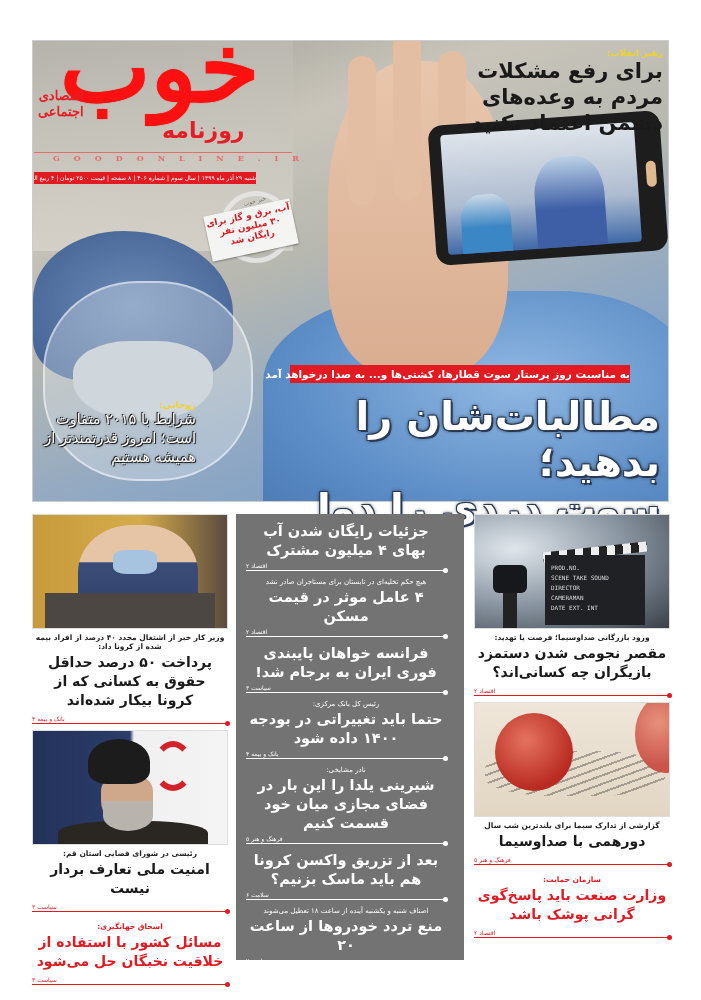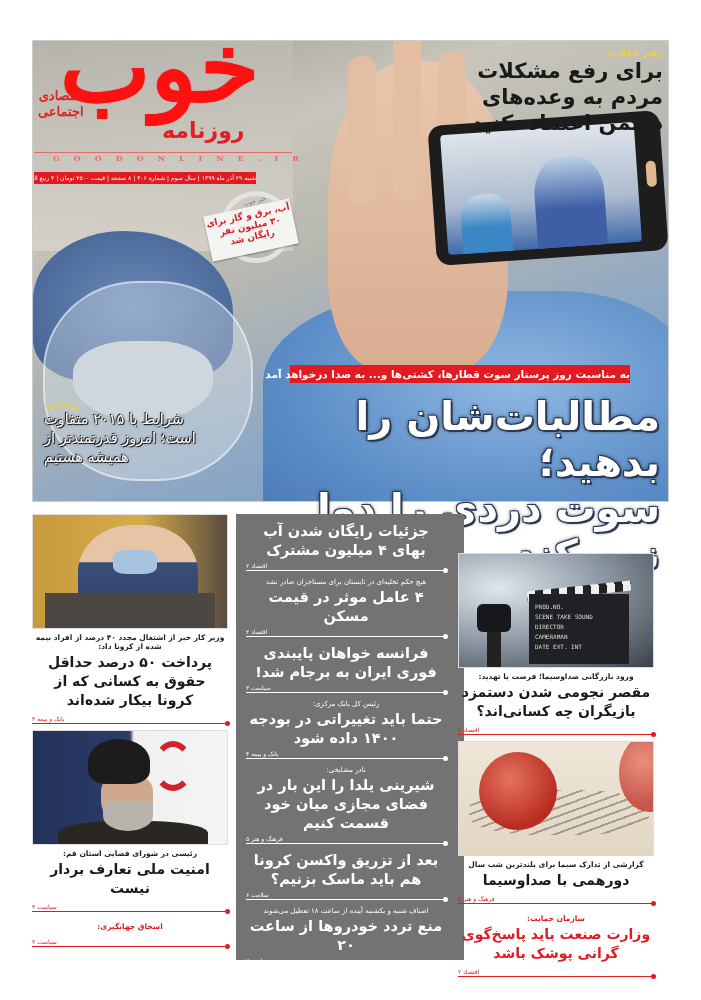--- a/index.html
+++ b/index.html
@@ -66,29 +66,29 @@
     transform: rotate(-12deg); color:#d61e25; font-size:9px; font-weight:bold; text-align:center; line-height:11px; padding-top:3px;
     box-shadow: 0 1px 2px rgba(0,0,0,.4); }
   .stamp .tag { position:absolute; left:38px; top:2px; font-size:6px; color:#777; transform: rotate(-15deg); }
 
   
   .strap { position:absolute; left:290px; top:365px; width:340px; height:18px; background:#e21b23;
     color:#fff; font-size:10.5px; font-weight:bold; line-height:18px; text-align:center; white-space:nowrap; }
   .mainhead { position:absolute; left:230px; top:393px; width:430px; text-align:right; color:#fff;
     font-size:40px; font-weight:bold; line-height:46px;
     text-shadow: 2px 2px 0 #2a3a55, -1px -1px 0 #2a3a55, 1px -1px 0 #2a3a55, -1px 1px 0 #2a3a55, 0 0 4px #000; }
-  .rouhani { position:absolute; left:44px; top:400px; width:160px; text-align:left; }
+  .rouhani { position:absolute; left:36px; top:400px; width:160px; text-align:right; }
   .rouhani .kicker { color:#f2d32c; font-size:9px; font-weight:bold; }
   .rouhani .head { color:#fff; font-size:14.5px; font-weight:normal; line-height:19px;
     text-shadow: 1px 1px 0 #222, -1px -1px 0 #222, 0 0 3px #000; }
 
   
   .col { position:absolute; top:514px; width:196px; }
   .col.left { left:32px; }
-  .col.right { left:458px;margin-top:39px; }
+  .col.right { left:474px; }
   .photo { width:196px; height:115px; position:relative; overflow:hidden; border:1px solid #ddd; }
   .story { text-align:center; padding:4px 2px 2px 2px; }
   .story .kicker { font-size:7.5px; color:#222; font-weight:bold; margin-bottom:2px; }
   .story .kicker.red { color:#e21b23; }
   .story .head { font-size:14px; font-weight:bold; line-height:19px; color:#1a1a1a; }
   .story .head.red { color:#e21b23; }
   .rule { position:relative; height:10px; border-bottom:1px solid #e21b23; margin:2px 0 6px 0; }
   .rule .sec { position:absolute; left:0; bottom:1px; font-size:6px; color:#e21b23; }
   .rule .dot { position:absolute; right:-2px; bottom:-3px; width:5px; height:5px; background:#e21b23; border-radius:50%; }
 
@@ -209,20 +209,21 @@
     <div class="kicker">رئیسی در شورای قضایی استان قم:</div>
     <div class="head">امنیت ملی تعارف بردار نیست</div>
   </div>
   <div class="rule">
     <span class="sec">سیاست ۳</span>
     <span class="dot"></span>
   </div>
 
   <div class="story">
     <div class="kicker red">اسحاق جهانگیری:</div>
+    <div class="head red">مسائل کشور با استفاده از خلاقیت نخبگان حل می‌شود</div>
   </div>
   <div class="rule">
     <span class="sec">سیاست ۳</span>
     <span class="dot"></span>
   </div>
 </div>
 
 <div class="center">
   <div class="item">
     <div class="head">جزئیات رایگان شدن آب بهای ۴ میلیون مشترک</div>

